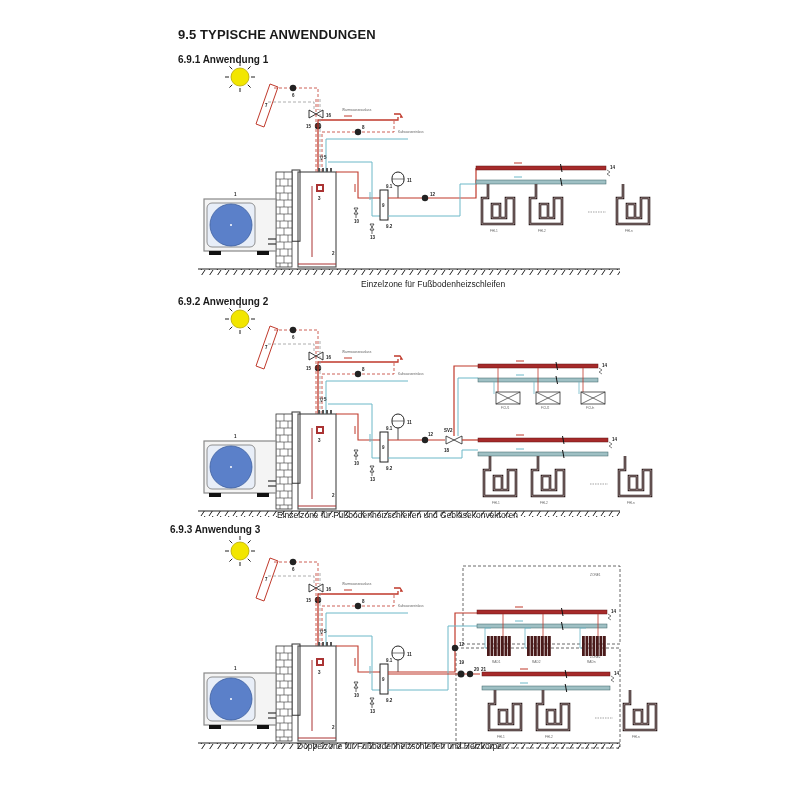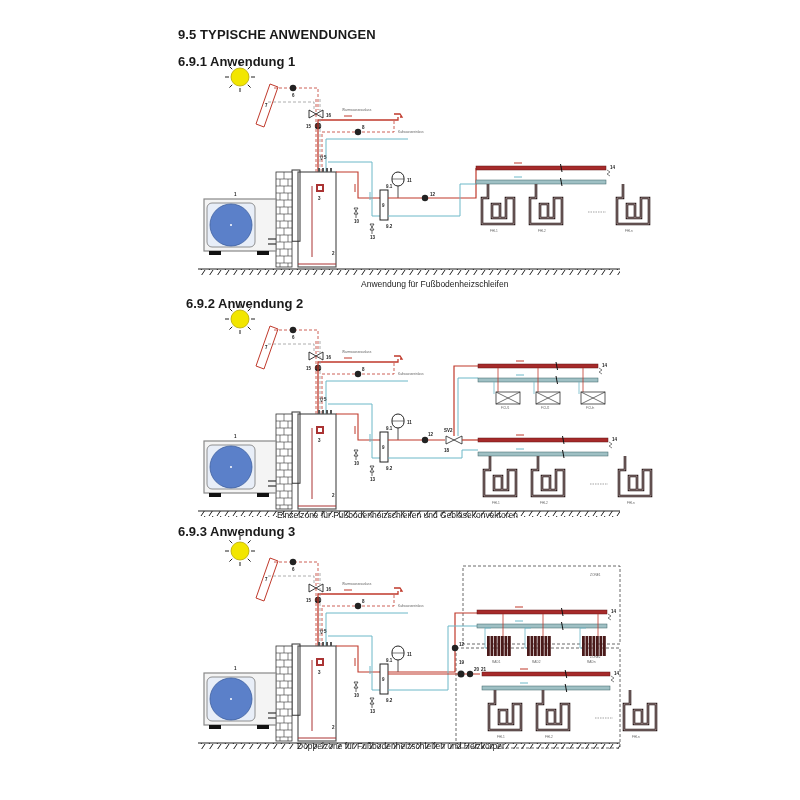--- a/index.html
+++ b/index.html
@@ -1,33 +1,33 @@
 <!DOCTYPE html>
 <html><head>
 <meta charset="utf-8">
 <style>
   html,body{margin:0;padding:0;background:#ffffff;}
   body{width:800px;height:800px;position:relative;overflow:hidden;font-family:"Liberation Sans",sans-serif;color:#1a1a1a;}
   .title{position:absolute;left:178px;top:27px;font-size:13px;font-weight:bold;letter-spacing:0.1px;}
-  .sub{position:absolute;font-size:13px;font-weight:bold;}
+  .sub{position:absolute;font-size:10px;font-weight:bold;}
   .cap{position:absolute;font-size:8.5px;color:#222;}
   svg{position:absolute;left:0;top:0;}
   .tiny{font-family:"Liberation Sans",sans-serif;font-size:3.2px;fill:#666;}
   .num{font-family:"Liberation Sans",sans-serif;font-size:4.5px;fill:#222;font-weight:bold;}
 </style>
 </head>
 <body>
 
 <div class="title">9.5 TYPISCHE ANWENDUNGEN</div>
 
 <div class="sub" style="left:178px;top:54px;">6.9.1 Anwendung 1</div>
-<div class="sub" style="left:178px;top:296px;margin-left:8px;">6.9.2 Anwendung 2</div>
-<div class="sub" style="left:178px;top:524px;">6.9.3 Anwendung 3</div>
+<div class="sub" style="left:178px;top:296px;">6.9.2 Anwendung 2</div>
+<div class="sub" style="left:170px;top:524px;">6.9.3 Anwendung 3</div>
 
-<div class="cap" style="left:361px;top:279px;">Anwendung für Fußbodenheizschleifen</div>
+<div class="cap" style="left:361px;top:279px;">Einzelzone für Fußbodenheizschleifen</div>
 <div class="cap" style="left:277px;top:510px;">Einzelzone für Fußbodenheizschleifen und Gebläsekonvektoren</div>
 <div class="cap" style="left:297px;top:741px;">Doppelzone für Fußbodenheizschleifen und Heizkörper</div>
 
 <svg width="800" height="800" viewBox="0 0 800 800">
   <defs>
     <pattern id="hatch" width="8" height="6" patternUnits="userSpaceOnUse">
       <line x1="1" y1="6" x2="5" y2="0" stroke="#222" stroke-width="1"></line>
     </pattern>
     <marker id="arrR" markerWidth="4" markerHeight="4" refX="2" refY="2" orient="auto">
       <path d="M0,0 L4,2 L0,4 z" fill="#c0392b"></path>

